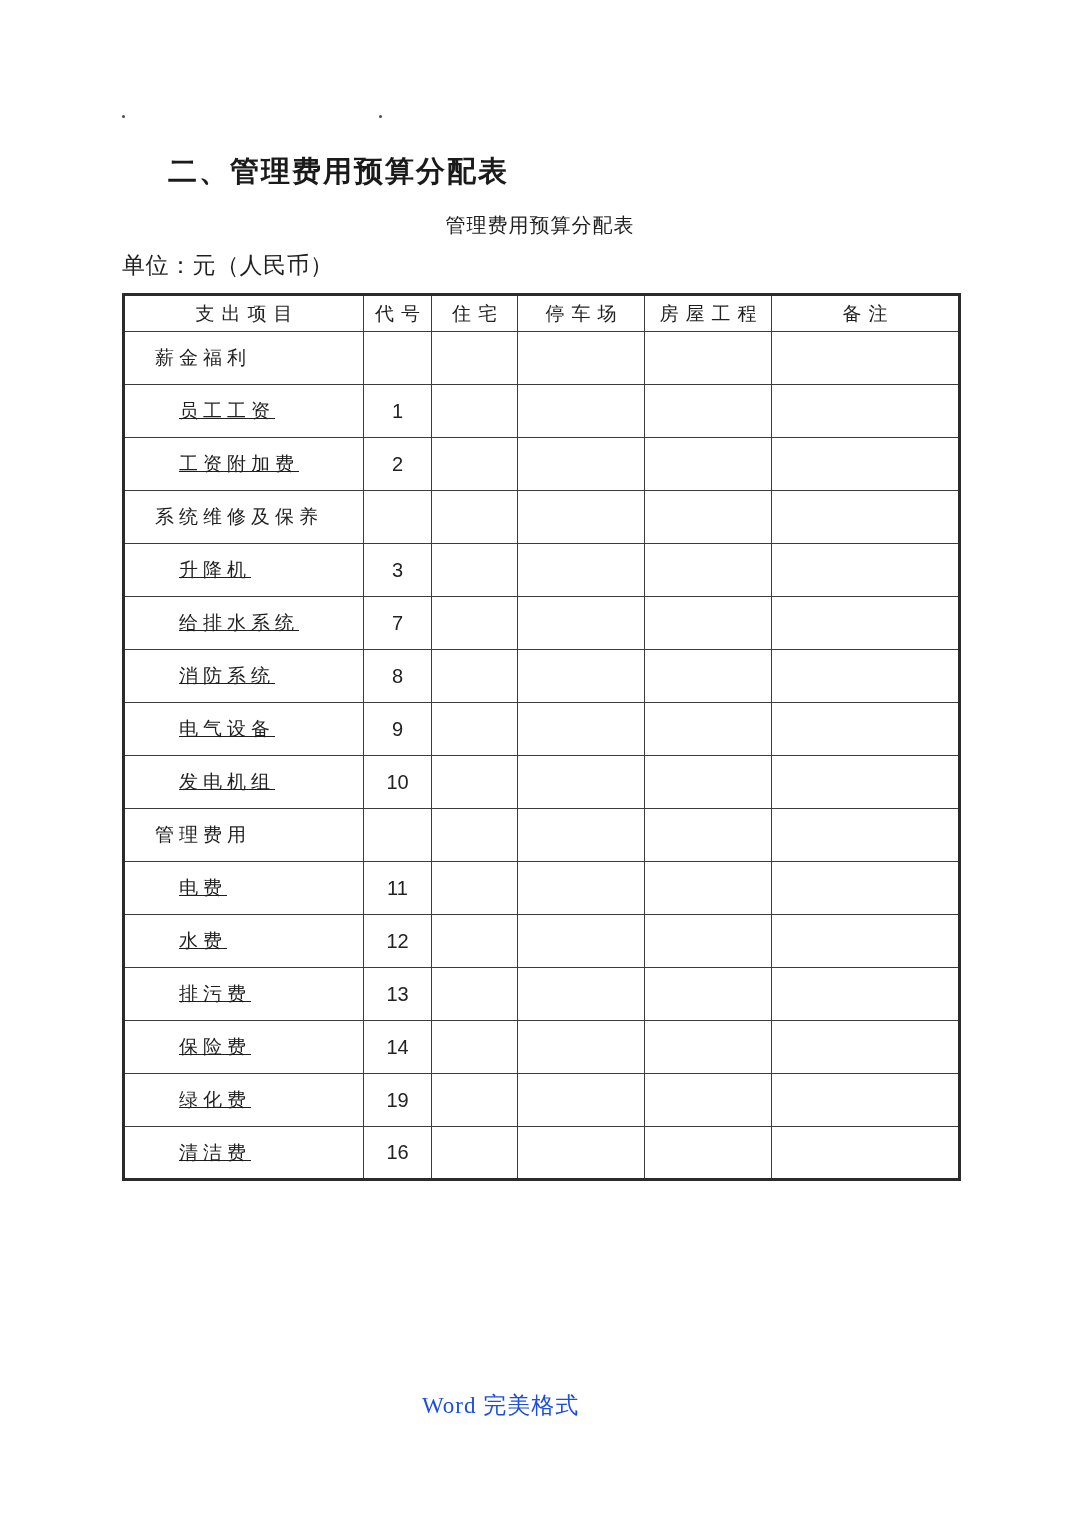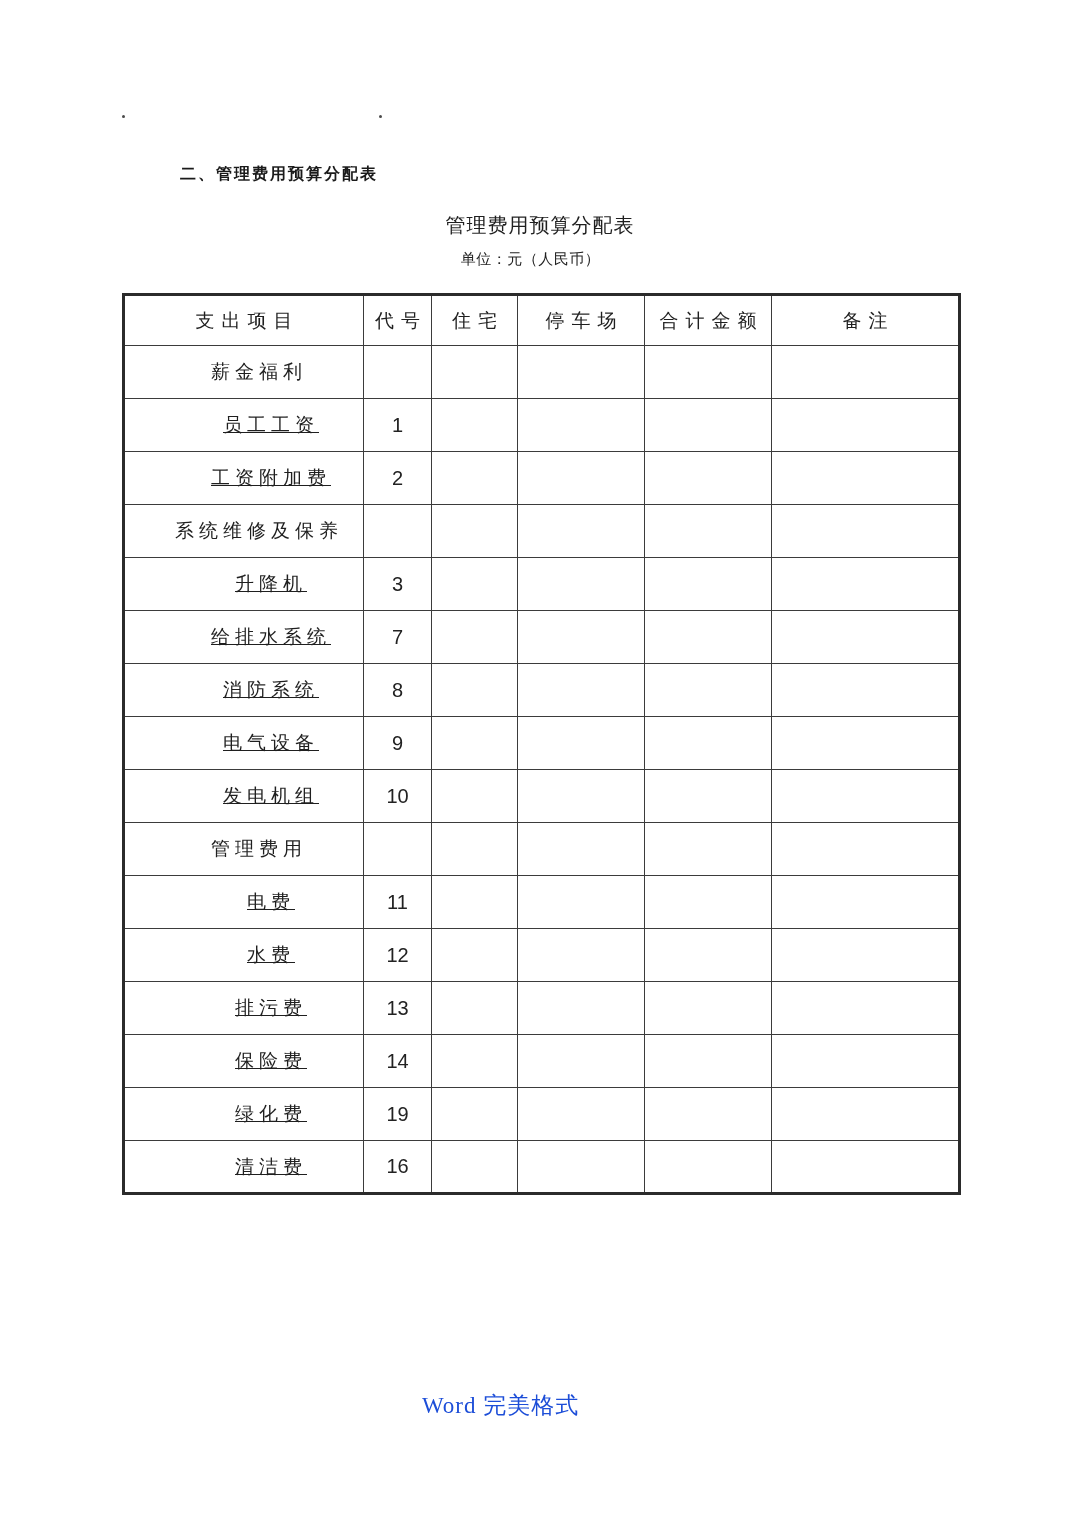--- a/index.html
+++ b/index.html
@@ -21,22 +21,22 @@
     background: #4a4a4a;
     border-radius: 50%;
   }
   .stray-dot.d1 { left: 122px; }
   .stray-dot.d2 { left: 379px; }
 
   .doc-heading {
     position: absolute;
     left: 168px;
     top: 152px;
-    margin: 12px;
-    font-size: 16px;
+    margin: 0;
+    font-size: 29px;
     font-weight: 600;
     letter-spacing: 2px;
     color: #1a1a1a;
     font-family: "Liberation Serif", serif;
     white-space: nowrap;
   }
 
   .table-title {
     position: absolute;
     left: 0;
@@ -47,22 +47,22 @@
     letter-spacing: 1px;
     color: #1f1f1f;
     white-space: nowrap;
   }
 
   .unit-line {
     position: absolute;
     left: 122px;
     top: 250px;
     width: 817px;
-    text-align: center;
-    font-size: 15px;
+    text-align: left;
+    font-size: 23px;
     letter-spacing: 0.5px;
     color: #1f1f1f;
     white-space: nowrap;
   }
 
   table.budget-table {
     position: absolute;
     left: 122px;
     top: 293px;
     width: 836px;
@@ -73,29 +73,29 @@
   .budget-table th,
   .budget-table td {
     border: 1px solid #3b3b3b;
     padding: 0;
     font-weight: normal;
     font-size: 19px;
     color: #1f1f1f;
     overflow: hidden;
     white-space: nowrap;
   }
-  .budget-table thead tr { height: 51px; font-family: Liberation Mono, monospace; }
+  .budget-table thead tr { height: 37px; font-family: Liberation Mono, monospace; }
   .budget-table tbody tr { height: 53px; }
 
   .budget-table th {
     text-align: center;
     letter-spacing: 7px;
     text-indent: 7px; 
   }
-  td.col-item { text-align: center; letter-spacing: 5px; }
+  td.col-item { text-align: left; letter-spacing: 5px; }
   tr.group-row td.col-item { padding-left: 30px; }
   tr.item-row  td.col-item { padding-left: 54px; text-decoration: underline; }
   td.col-code {
     text-align: center;
     font-family: "Liberation Sans", sans-serif;
     font-size: 20px;
     letter-spacing: 0;
     color: #222222;
   }
 
@@ -132,21 +132,21 @@
       <col style="width:127px">
       <col style="width:127px">
       <col style="width:188px">
     </colgroup>
     <thead>
       <tr>
         <th>支出项目</th>
         <th>代号</th>
         <th>住宅</th>
         <th>停车场</th>
-        <th>合计金额</th>
+        <th>房屋工程</th>
         <th>备注</th>
       </tr>
     </thead>
     <tbody>
         <tr class="group-row">
           <td class="col-item">薪金福利</td>
           <td class="col-code"></td>
           <td class="col-residence"></td>
           <td class="col-parking"></td>
           <td class="col-total"></td>

